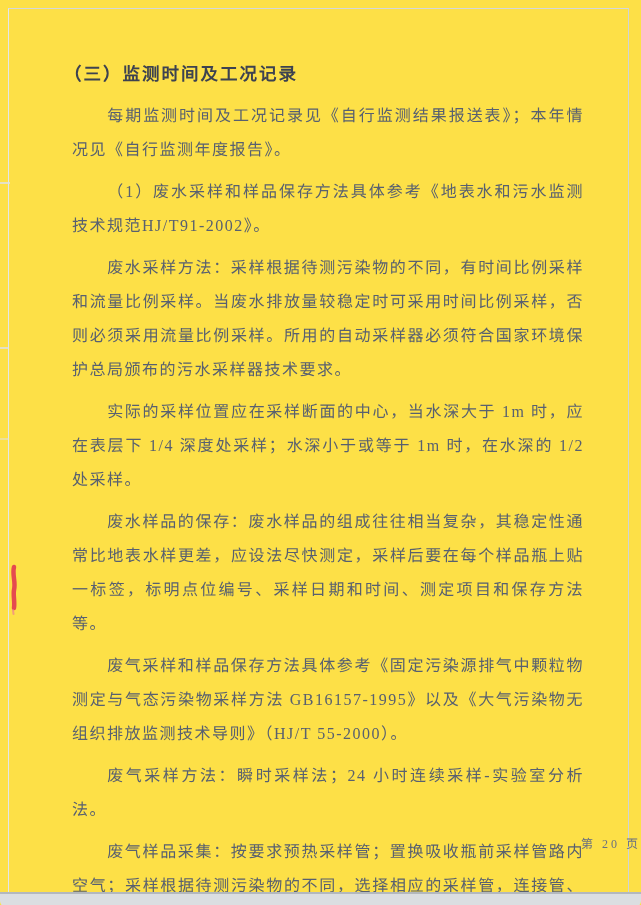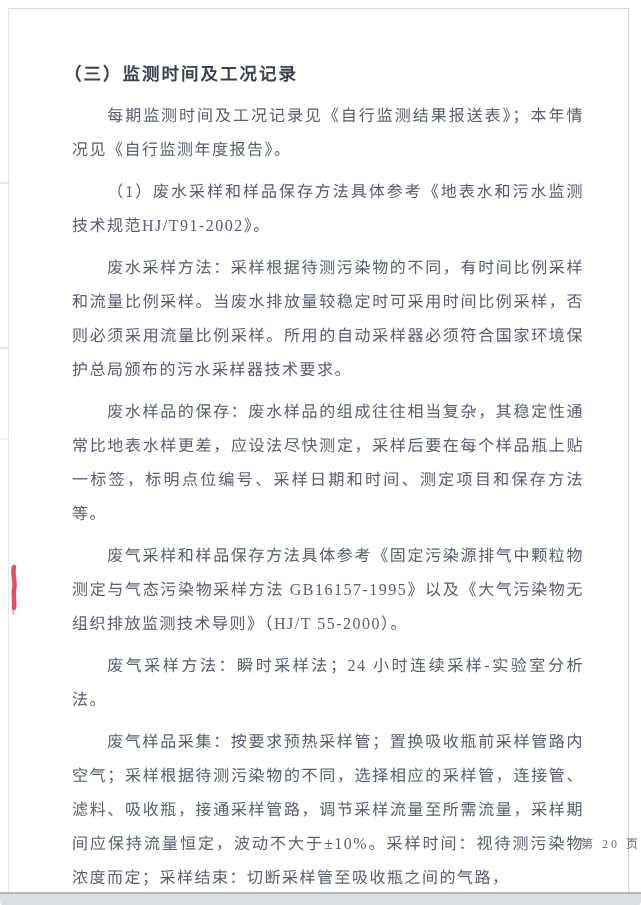--- a/index.html
+++ b/index.html
@@ -5,21 +5,21 @@
   html,body{margin:0;padding:0;}
   body{
     width:641px;height:905px;
     background:#e9ecee;
     font-family:"Liberation Serif","DejaVu Serif",serif;
     overflow:hidden;
   }
   .scan-page{
     position:relative;
     width:641px;height:905px;
-    background:#ffffff;
+    background:#fde047;
     overflow:hidden;
   }
   
   .page-border{
     position:absolute;
     left:8px;top:8px;
     width:619px;height:897px;
     border-top:1px solid #d4d7db;
     border-left:1px solid #e3e5e8;
     border-right:1px solid #cfd3d7;
@@ -96,20 +96,21 @@
       <path d="M7,3 C5,11 9,18 7,26 C6,31 8,38 7,44" stroke="#e23a50" stroke-width="4.5" fill="none" stroke-linecap="round" opacity="0.9"></path>
       <path d="M6,46 L6.5,50" stroke="#ef8090" stroke-width="2" fill="none" stroke-linecap="round" opacity="0.7"></path>
     </svg>
   </div>
 
   <div class="content">
     <p class="heading">（三）监测时间及工况记录</p>
     <p class="para">每期监测时间及工况记录见《自行监测结果报送表》；本年情况见《自行监测年度报告》。</p>
     <p class="para">（1）废水采样和样品保存方法具体参考《地表水和污水监测技术规范HJ/T91-2002》。</p>
     <p class="para">废水采样方法：采样根据待测污染物的不同，有时间比例采样和流量比例采样。当废水排放量较稳定时可采用时间比例采样，否则必须采用流量比例采样。所用的自动采样器必须符合国家环境保护总局颁布的污水采样器技术要求。</p>
+    <p class="para">实际的采样位置应在采样断面的中心，当水深大于 1m 时，应在表层下 1/4 深度处采样；水深小于或等于 1m 时，在水深的 1/2 处采样。</p>
     <p class="para">废水样品的保存：废水样品的组成往往相当复杂，其稳定性通常比地表水样更差，应设法尽快测定，采样后要在每个样品瓶上贴一标签，标明点位编号、采样日期和时间、测定项目和保存方法等。</p>
     <p class="para">废气采样和样品保存方法具体参考《固定污染源排气中颗粒物测定与气态污染物采样方法 GB16157-1995》以及《大气污染物无组织排放监测技术导则》（HJ/T 55-2000）。</p>
     <p class="para">废气采样方法：瞬时采样法；24 小时连续采样-实验室分析法。</p>
     <p class="para">废气样品采集：按要求预热采样管；置换吸收瓶前采样管路内空气；采样根据待测污染物的不同，选择相应的采样管，连接管、滤料、吸收瓶，接通采样管路，调节采样流量至所需流量，采样期间应保持流量恒定，波动不大于±10%。采样时间：视待测污染物浓度而定；采样结束：切断采样管至吸收瓶之间的气路，</p>
   </div>
 
   <div class="footer">第 20 页</div>
 
   <div class="bottom-edge"></div>
 

